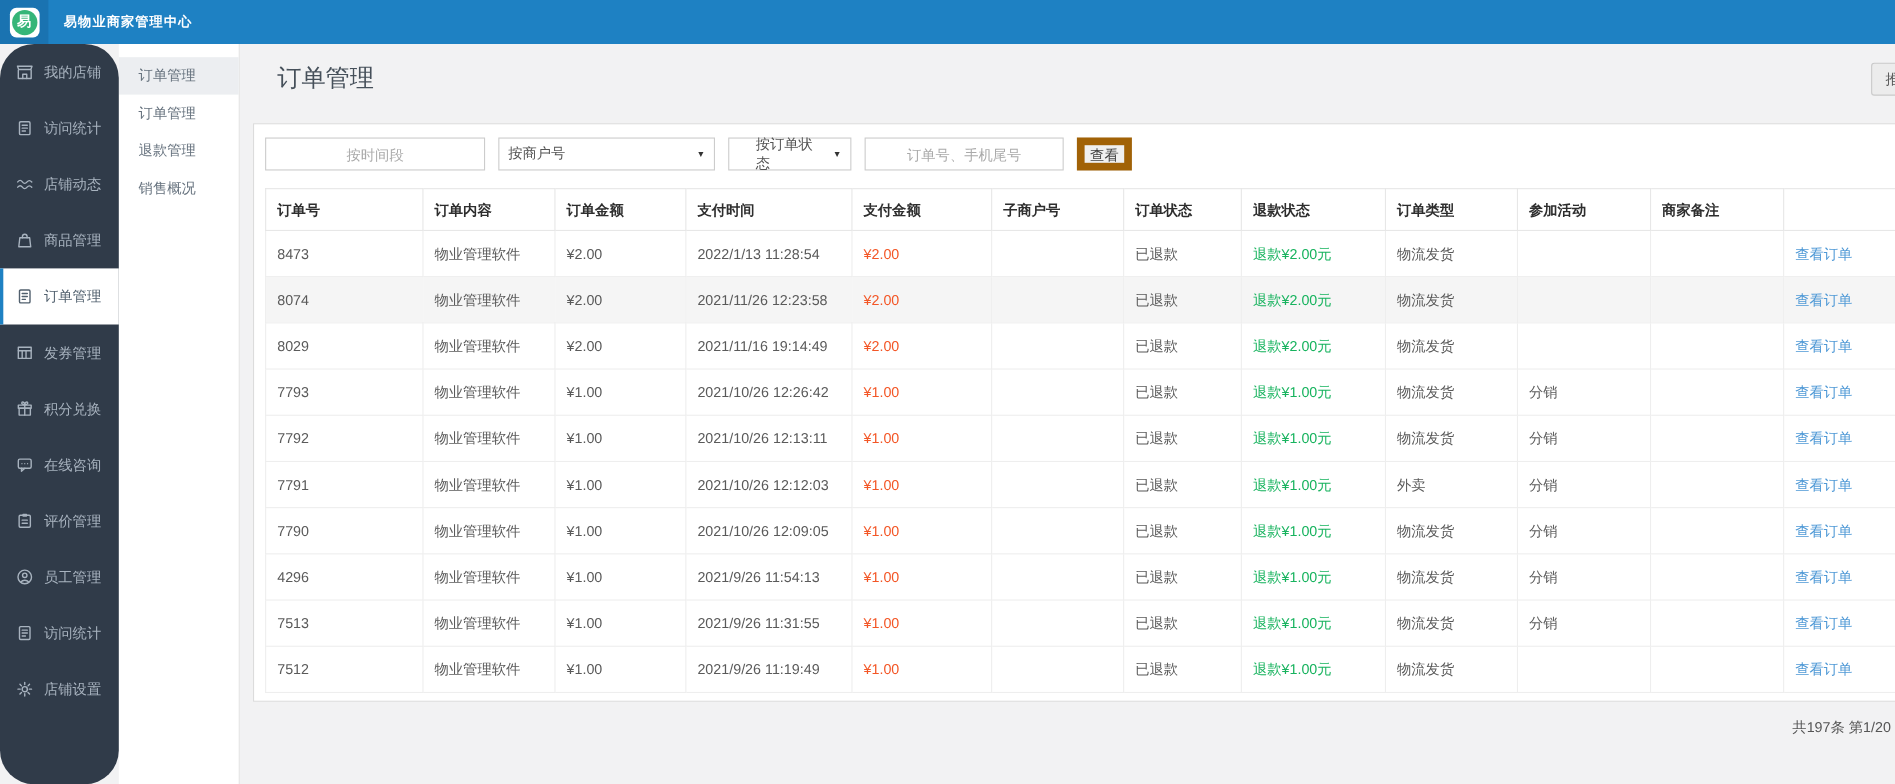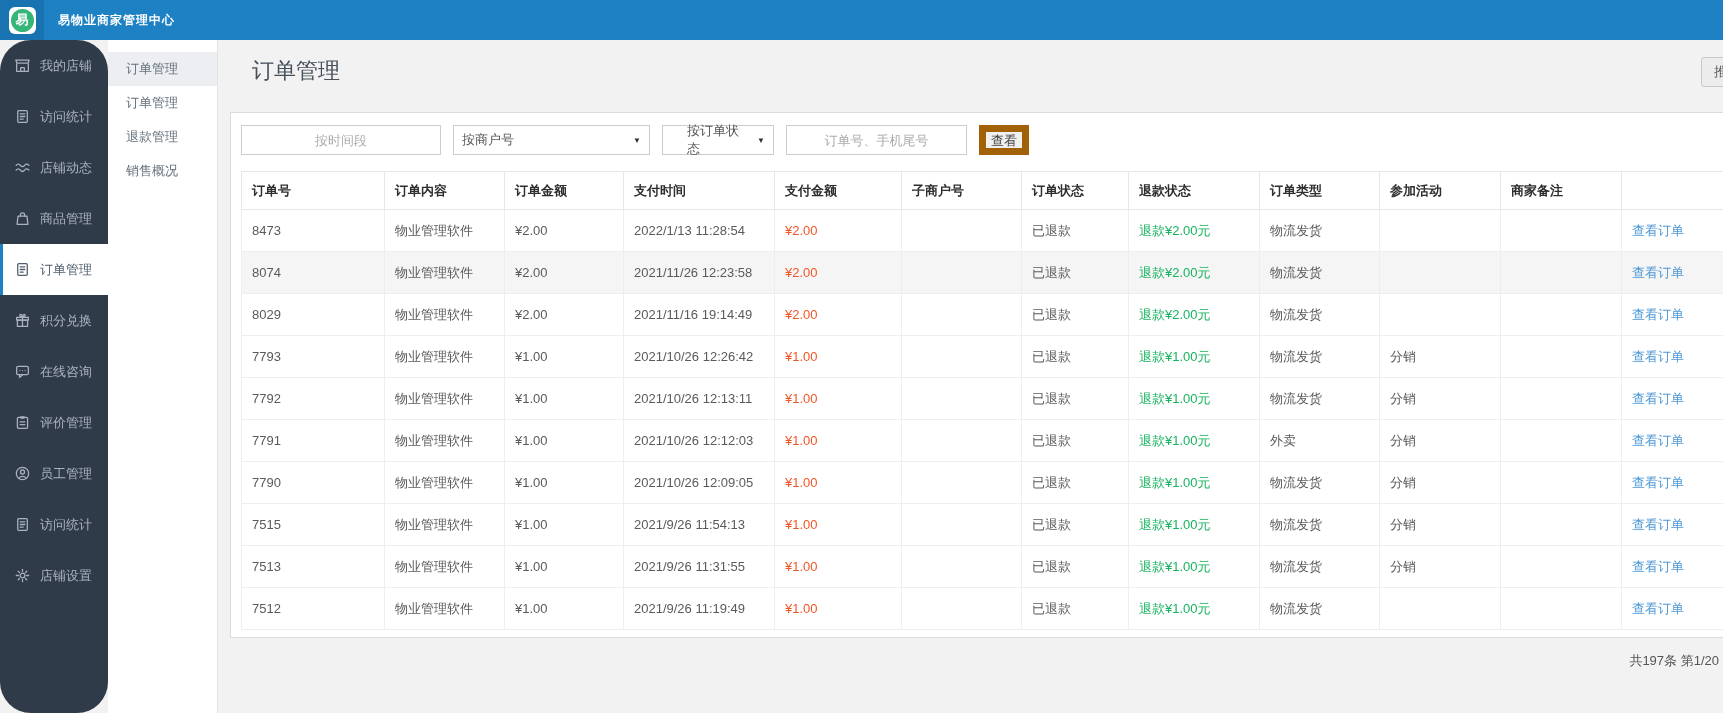--- a/index.html
+++ b/index.html
@@ -106,20 +106,29 @@
       <span>商品管理</span>
     </div>
     <div class="side-item active">
       <span class="ic">
         <svg viewBox="0 0 16 16" fill="none" stroke="currentColor" stroke-width="1.2" stroke-linecap="round" stroke-linejoin="round">
           <rect x="3.5" y="2.5" width="9" height="11" rx="1"></rect>
           <path d="M5.8 5.5 h4.4 M5.8 8 h4.4 M5.8 10.5 h2.8"></path>
         </svg>
       </span>
       <span>订单管理</span>
+    </div>
+    <div class="side-item">
+      <span class="ic">
+        <svg viewBox="0 0 16 16" fill="none" stroke="currentColor" stroke-width="1.2" stroke-linecap="round" stroke-linejoin="round">
+          <rect x="2.5" y="3.5" width="11" height="9.5"></rect>
+          <path d="M2.5 6.5 h11 M5.8 6.5 V13 M9.1 6.5 V13"></path>
+        </svg>
+      </span>
+      <span>发券管理</span>
     </div>
     <div class="side-item">
       <span class="ic">
         <svg viewBox="0 0 16 16" fill="none" stroke="currentColor" stroke-width="1.2" stroke-linecap="round" stroke-linejoin="round">
           <path d="M3.2 7.6 h9.6 V13.5 H3.2 z"></path>
           <path d="M2.5 5 h11 v2.6 h-11 z"></path>
           <path d="M8 5 V13.5"></path>
           <path d="M8 4.8 C6.2 4.8 4.9 3.5 5.6 2.6 C6.4 1.7 8 2.8 8 4.8 C8 2.8 9.6 1.7 10.4 2.6 C11.1 3.5 9.8 4.8 8 4.8 Z"></path>
         </svg>
       </span>
@@ -327,21 +336,21 @@
             <td class="amount-paid">¥1.00</td>
             <td></td>
             <td>已退款</td>
             <td class="refund-text">退款¥1.00元</td>
             <td>物流发货</td>
             <td>分销</td>
             <td></td>
             <td><a class="order-link">查看订单</a></td>
           </tr>
           <tr class="">
-            <td>7515</td>
+            <td>4296</td>
             <td>物业管理软件</td>
             <td>¥1.00</td>
             <td>2021/9/26 11:54:13</td>
             <td class="amount-paid">¥1.00</td>
             <td></td>
             <td>已退款</td>
             <td class="refund-text">退款¥1.00元</td>
             <td>物流发货</td>
             <td>分销</td>
             <td></td>

